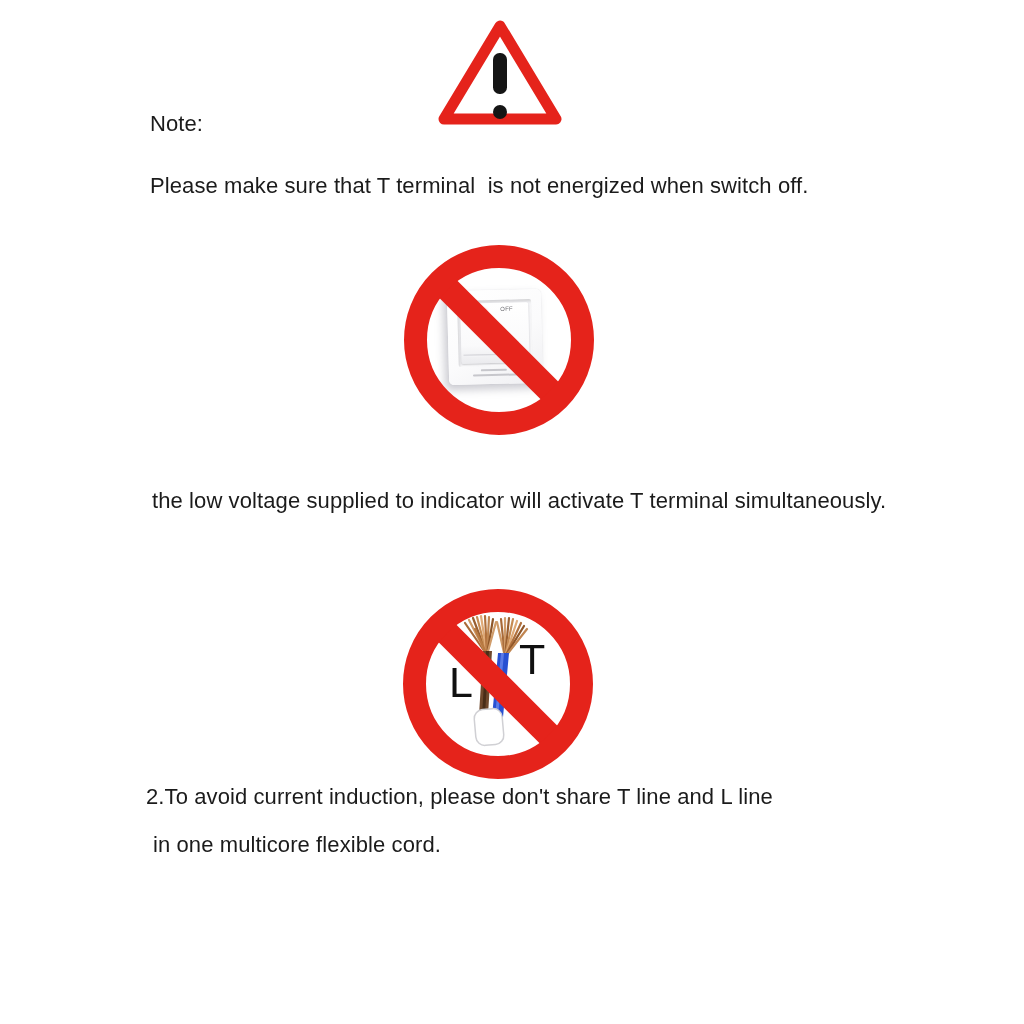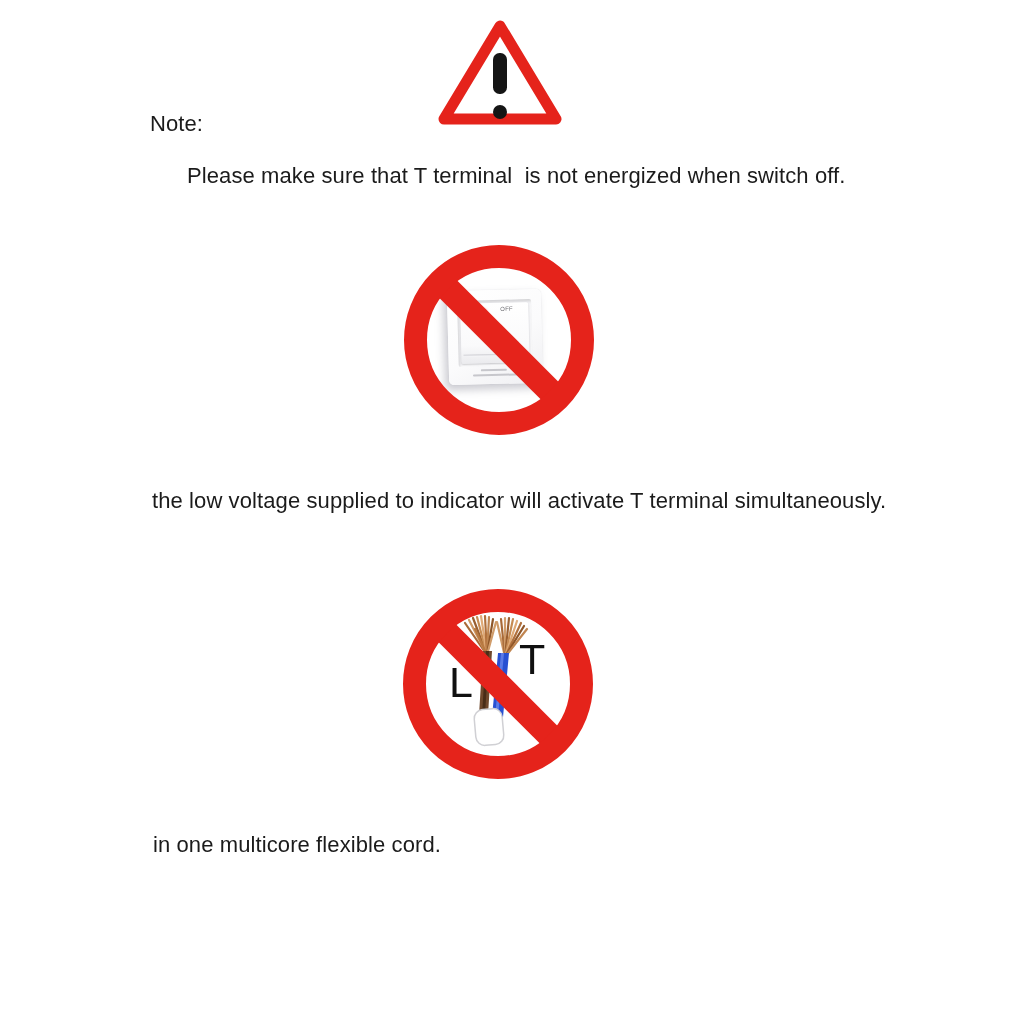--- a/index.html
+++ b/index.html
@@ -74,21 +74,21 @@
 
 <div class="canvas">
 
   <svg class="warning-triangle" width="130" height="114" viewBox="0 0 130 114">
     <polygon points="65,10 121,103 9,103" fill="#ffffff" stroke-width="11" stroke-linejoin="round" stroke="#e5231b"></polygon>
     <rect x="58" y="37" width="14" height="41" rx="6.5" fill="#151515"></rect>
     <circle cx="65" cy="96" r="7" fill="#151515"></circle>
   </svg>
 
   <div class="txt" style="left:150px; top:111px;">Note:</div>
-  <div class="txt" style="left:150px; top:163px;margin-left:37px;">Please make sure that T terminal  is not energized when switch off.</div>
+  <div class="txt" style="left:150px; top:173px;">Please make sure that T terminal  is not energized when switch off.</div>
 
   <div class="no-group no-group-1">
     <div class="switch-plate">
       <div class="plate-inner">
         <div class="rocker">
           <div class="switch-indicator"></div>
           <div class="off-label">OFF</div>
           <div class="rocker-seam"></div>
         </div>
       </div>
@@ -145,15 +145,16 @@
 
       <text class="cable-letter" x="46" y="108" font-size="43" fill="#101010">L</text>
       <text class="cable-letter" x="116" y="85" font-size="43" fill="#101010">T</text>
     </svg>
     <svg class="no-sign" width="190" height="190" viewBox="0 0 190 190">
       <line x1="35.5" y1="35.5" x2="154.5" y2="154.5" stroke-width="25" stroke="#e5231b"></line>
       <circle cx="95" cy="95" r="83.5" fill="none" stroke-width="23" stroke="#e5231b"></circle>
     </svg>
   </div>
 
+  <div class="txt" style="left:146px; top:784px;">2.To avoid current induction, please don't share T line and L line</div>
   <div class="txt" style="left:153px; top:832px;text-align:center;">in one multicore flexible cord.</div>
 
 </div>
 
 </body></html>

